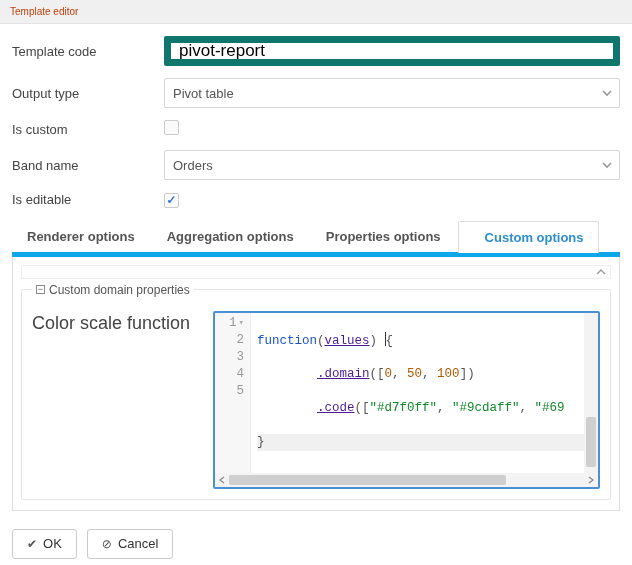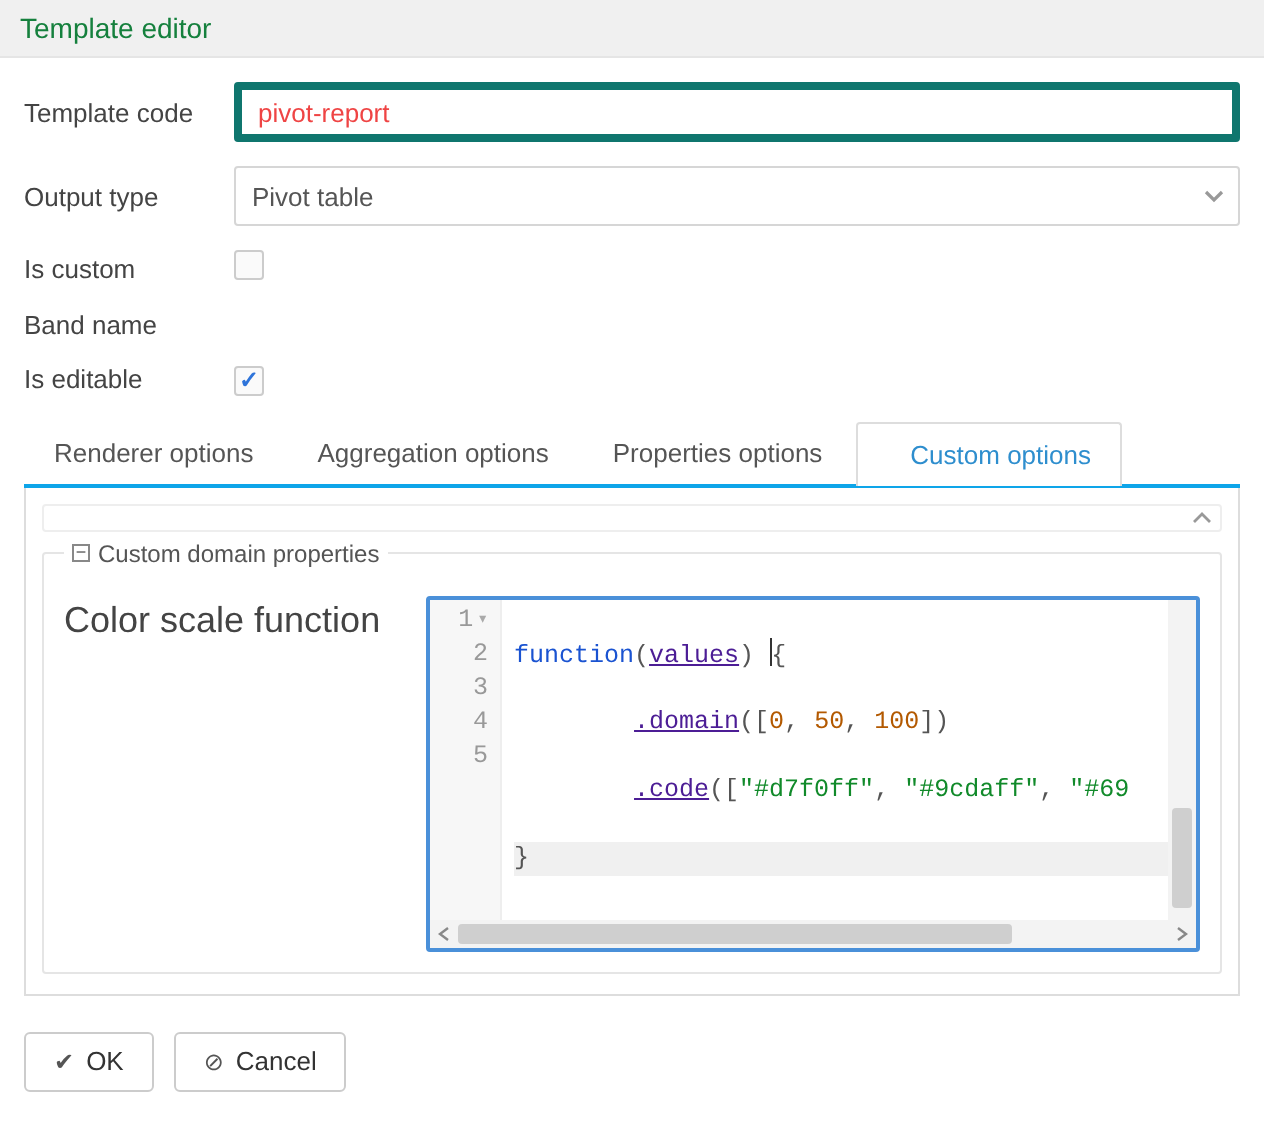--- a/index.html
+++ b/index.html
@@ -9,47 +9,48 @@
     color: #333;
     background: #fff;
     width: 632px;
     height: 565px;
     overflow: hidden;
   }
   .titlebar {
     background: #f0f0f0;
     border-bottom: 1px solid #e5e5e5;
     padding: 6px 10px;
-    font-size: 14px;
-    color: #15803d;
+    font-size: 10px;
+    color: #c2410c;
   }
   .body {
     padding: 12px 12px 8px 12px;
   }
   .row {
     display: flex;
     align-items: center;
     margin-bottom: 12px;
+    gap: 47px;
   }
   .row .label {
     width: 105px;
     padding-right: 6px;
     color: #444;
   }
   .field {
     flex: 1;
   }
   .text-input {
     width: 100%;
     height: 30px;
-    border: 4px solid #0f766e;
+    border: 7px solid #0f766e;
     border-radius: 2px;
     padding: 4px 8px;
-    font-size: 13px;
-    color: #ef4444;
+    font-size: 17px;
+    color: #000000;
     background: #fff;
   }
   .combo {
     position: relative;
     width: 100%;
   }
   .combo-input {
     width: 100%;
     height: 30px;
     border: 1px solid #d6d6d6;
@@ -84,22 +85,23 @@
   }
   .checkbox.checked::after {
     content: "✓";
     color: #2e74da;
     font-size: 12px;
     line-height: 1;
     font-weight: bold;
   }
   .tabs {
     display: flex;
-    border-bottom: 2px solid #0ea5e9;
+    border-bottom: 5px solid #0ea5e9;
     margin-top: 4px;
+    font-weight: bold;
   }
   .tab {
     padding: 8px 14px;
     border: 1px solid transparent;
     border-bottom: none;
     color: #555;
     cursor: pointer;
     margin-right: 2px;
     border-radius: 2px 2px 0 0;
     background: #fff;
@@ -313,20 +315,30 @@
 
   <div class="row">
     <div class="label">Is custom</div>
     <div class="field">
       <span class="checkbox"></span>
     </div>
   </div>
 
   <div class="row">
     <div class="label">Band name</div>
+    <div class="field">
+      <div class="combo">
+        <input class="combo-input" type="text" value="Orders" style="">
+        <div class="combo-trigger">
+          <svg width="12" height="12" viewBox="0 0 12 12">
+              <path d="M2 4 L6 8 L10 4" fill="none" stroke="#999" stroke-width="1.6"></path>
+            </svg>
+        </div>
+      </div>
+    </div>
   </div>
 
   <div class="row">
     <div class="label">Is editable</div>
     <div class="field">
       <span class="checkbox checked"></span>
     </div>
   </div>
 
   <div class="tabs">

